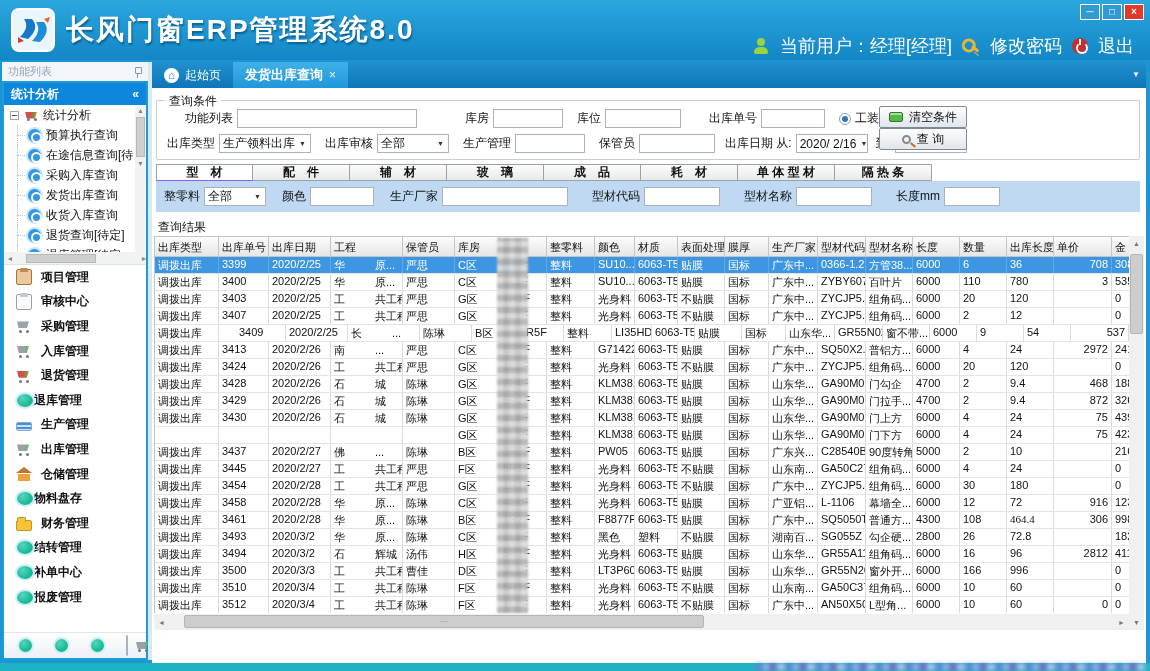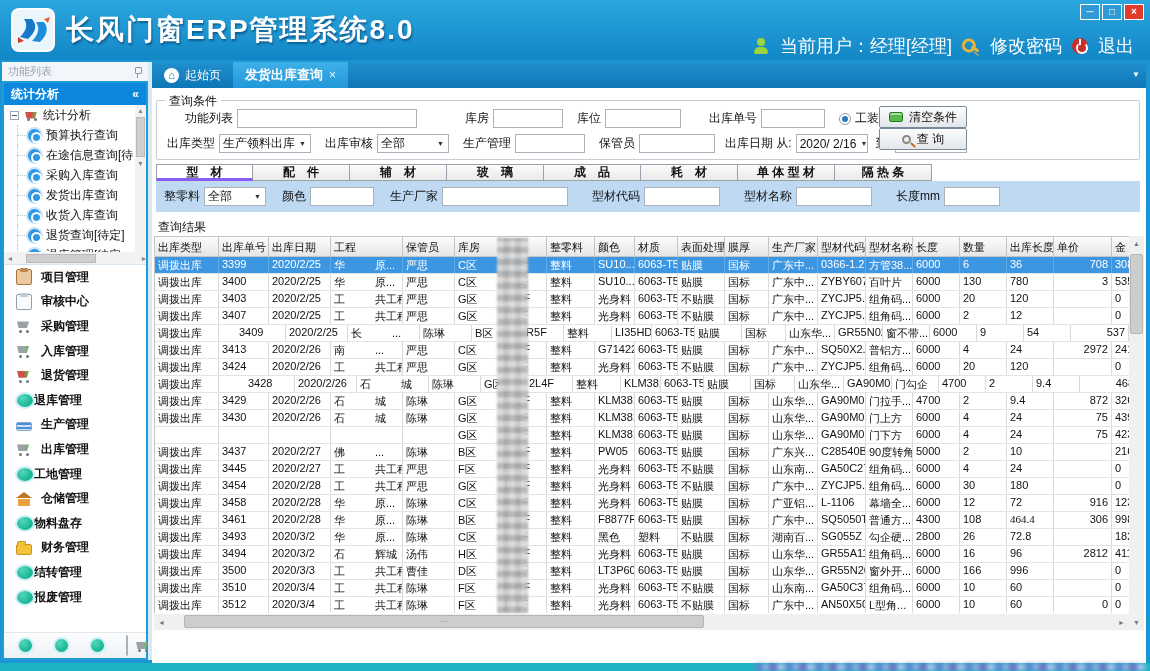--- a/index.html
+++ b/index.html
@@ -115,21 +115,21 @@
         background:linear-gradient(#FDFDFD,#E2E6EA);display:flex;align-items:center;justify-content:center;gap:6px;}
   .ic-clear{width:14px;height:10px;background:#57B94A;border:1px solid #2F7A28;border-radius:2px;
             box-shadow:inset 0 2px 0 rgba(255,255,255,.5);}
   .ic-mag{width:9px;height:9px;border:2px solid #888;border-radius:50%;position:relative;}
   .ic-mag:after{content:"";position:absolute;left:6px;top:7px;width:6px;height:2px;background:#C56A1B;transform:rotate(40deg);}
   
   .mattabs{position:absolute;left:4px;top:76px;display:flex;}
   .mtab{width:97px;height:17px;border:1px solid #97A2AC;border-left:none;font-size:12px;font-weight:bold;
         text-align:center;line-height:15px;background:linear-gradient(#FCFCFC,#E9E9E9);color:#111;white-space:nowrap;overflow:hidden;}
   .mtab:first-child{border-left:1px solid #97A2AC;}
-  .mtab.active{background:#fff;border-bottom:3px solid #8b5cf6;}
+  .mtab.active{background:#fff;border-bottom:1px solid #8b5cf6;}
   .subfilter{position:absolute;left:4px;top:93px;width:984px;height:31px;background:#BED9F1;
              display:flex;align-items:center;font-size:12px;color:#111;padding-left:8px;white-space:nowrap;}
   
   .results-label{position:absolute;left:6px;top:131px;font-size:12px;color:#111;}
   .tbl-clip{position:absolute;left:2px;top:148px;width:975px;height:377px;overflow:hidden;
             border-left:1px solid #C5C5C5;border-top:1px solid #C5C5C5;}
   .thead{display:flex;height:20px;background:linear-gradient(#FCFCFC,#E6E6E6);border-bottom:1px solid #C5C5C5;width:983px;}
   .th{font-size:11px;color:#111;padding:3px 0 0 3px;border-right:1px solid #C5C5C5;
       white-space:nowrap;overflow:hidden;flex:0 0 auto;}
   .tr{display:flex;height:17px;background:#fff;border-bottom:1px solid #E4E4E4;width:983px;}
@@ -274,38 +274,38 @@
           </div>
           <div class="menu-item">
             <span class="mi ic-bars-blue"></span>
             <span>生产管理</span>
           </div>
           <div class="menu-item">
             <span class="mi cartish ic-cart-green"></span>
             <span>出库管理</span>
           </div>
           <div class="menu-item">
-            <span class="mi ic-dot"></span>
-            <span>工地管理</span>
-          </div>
-          <div class="menu-item">
             <span class="mi ic-home-orange"></span>
             <span>仓储管理</span>
           </div>
           <div class="menu-item">
             <span class="mi ic-dot"></span>
             <span>物料盘存</span>
           </div>
           <div class="menu-item">
             <span class="mi ic-folder-yellow"></span>
             <span>财务管理</span>
           </div>
           <div class="menu-item">
             <span class="mi ic-dot"></span>
             <span>结转管理</span>
+          </div>
+          <div class="menu-item">
+            <span class="mi ic-dot"></span>
+            <span>补单中心</span>
           </div>
           <div class="menu-item">
             <span class="mi ic-dot"></span>
             <span>报废管理</span>
           </div>
         </div>
       <div class="side-bottom">
         <span class="ic-dot"></span>
         <span class="ic-dot"></span>
         <span class="ic-dot"></span>
@@ -475,21 +475,21 @@
               <div class="td td-l" style="width: 47px;">4L1F</div>
               <div class="td td-z" style="width: 48px;">整料</div>
               <div class="td td-c" style="width: 40px;">SU10...</div>
               <div class="td td-m" style="width: 43px;">6063-T5</div>
               <div class="td td-s" style="width: 47px;">贴膜</div>
               <div class="td td-f" style="width: 44px;">国标</div>
               <div class="td td-mf" style="width: 49px;">广东中...</div>
               <div class="td td-cd" style="width: 48px;">ZYBY607</div>
               <div class="td td-nm" style="width: 47px;">百叶片</div>
               <div class="td td-ln" style="width: 47px;">6000</div>
-              <div class="td td-q" style="width: 47px;">130</div>
+              <div class="td td-q" style="width: 47px;">110</div>
               <div class="td td-ol" style="width: 47px;">780</div>
               <div class="td td-p" style="width: 58px;">3</div>
               <div class="td td-a" style="width: 26px;">535</div>
             </div>
             <div class="tr">
               <div class="td td-t" style="width: 64px;">调拨出库</div>
               <div class="td td-n" style="width: 50px;">3403</div>
               <div class="td td-d" style="width: 62px;">2020/2/25</div>
               <div class="td td-pp" style="width: 72px;"><span>工</span><span class="cgap"></span><span>共工程</span></div>
               <div class="td td-k" style="width: 52px;">严思</div>
@@ -592,21 +592,21 @@
               <div class="td td-cd" style="width: 48px;">ZYCJP5...</div>
               <div class="td td-nm" style="width: 47px;">组角码...</div>
               <div class="td td-ln" style="width: 47px;">6000</div>
               <div class="td td-q" style="width: 47px;">20</div>
               <div class="td td-ol" style="width: 47px;">120</div>
               <div class="td td-p" style="width: 58px;"></div>
               <div class="td td-a" style="width: 26px;">0</div>
             </div>
             <div class="tr">
               <div class="td td-t" style="width: 64px;">调拨出库</div>
-              <div class="td td-n" style="width: 50px; margin-left: 26px;">3428</div>
+              <div class="td td-n" style="width: 50px;">3428</div>
               <div class="td td-d" style="width: 62px;">2020/2/26</div>
               <div class="td td-pp" style="width: 72px;"><span>石</span><span class="cgap"></span><span>城</span></div>
               <div class="td td-k" style="width: 52px;">陈琳</div>
               <div class="td td-w" style="width: 45px;">G区</div>
               <div class="td td-l" style="width: 47px;">2L4F</div>
               <div class="td td-z" style="width: 48px;">整料</div>
               <div class="td td-c" style="width: 40px;">KLM3817</div>
               <div class="td td-m" style="width: 43px;">6063-T5</div>
               <div class="td td-s" style="width: 47px;">贴膜</div>
               <div class="td td-f" style="width: 44px;">国标</div>

